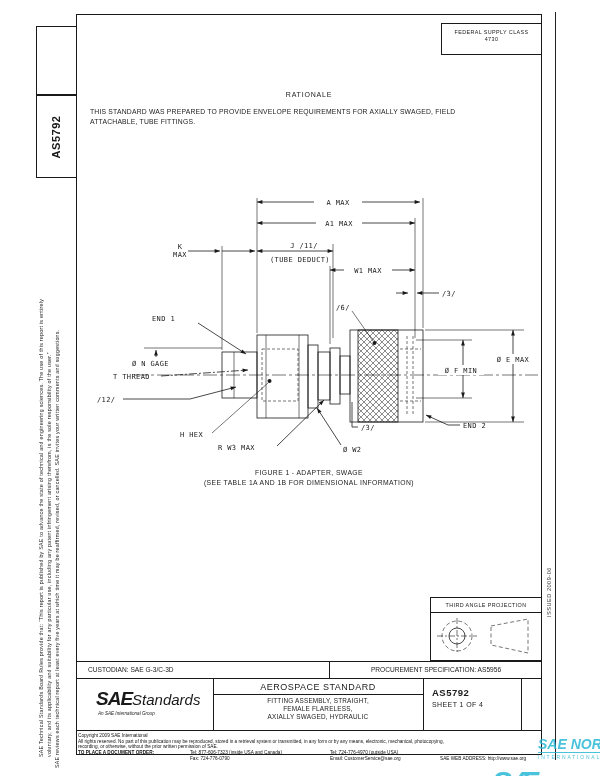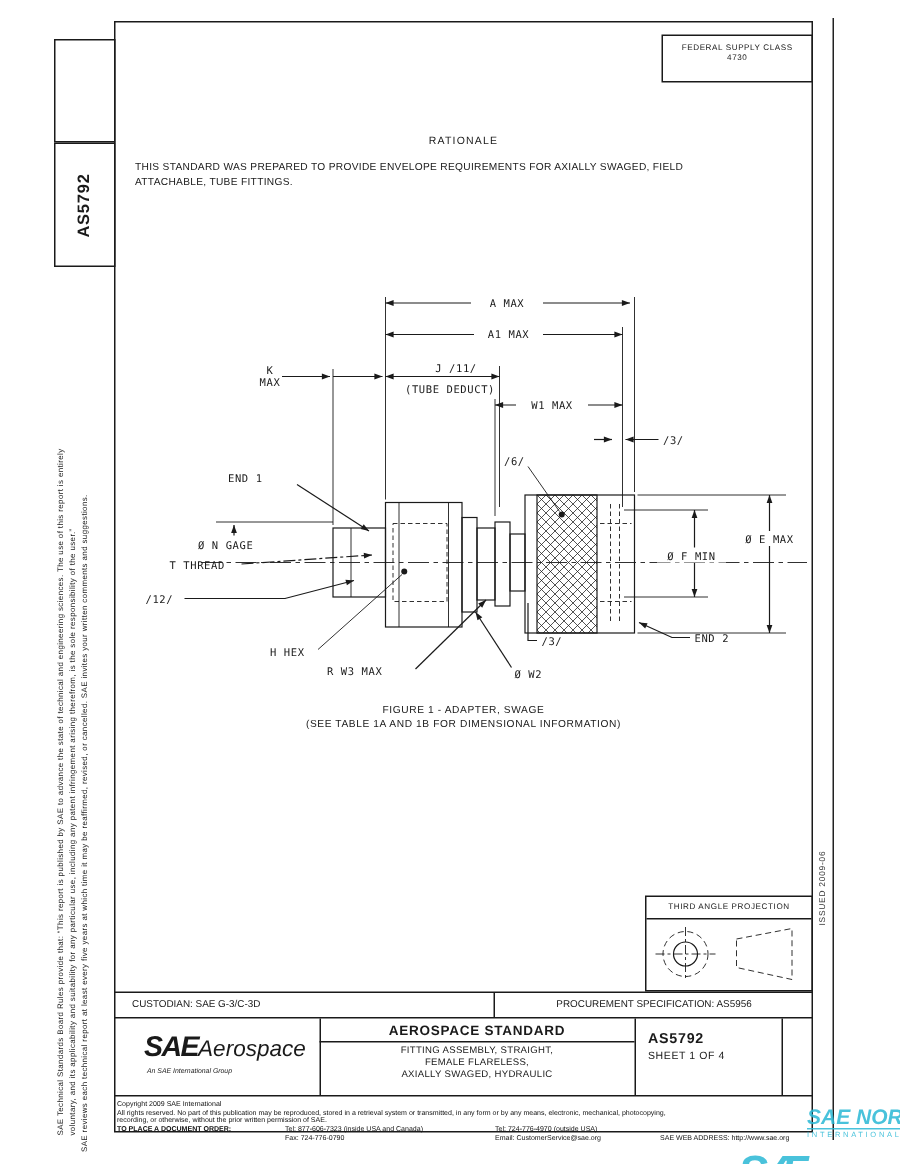--- a/index.html
+++ b/index.html
@@ -28,21 +28,21 @@
              letter-spacing:.4px;padding-top:4px;box-sizing:border-box;}
   
   .cust-row{left:76px;top:661px;width:466px;height:18px;border-top:1.2px solid #1a1a1a;border-bottom:1.2px solid #1a1a1a;box-sizing:border-box;}
   .cust-cell{position:absolute;left:0;top:0;width:254px;height:100%;border-right:1.2px solid #1a1a1a;
              box-sizing:border-box;font-size:6.6px;line-height:15px;padding-left:12px;}
   .proc-cell{position:absolute;left:254px;right:0;top:0;height:100%;text-align:center;font-size:6.6px;line-height:15px;}
   
   .title-block{left:76px;top:679px;width:466px;height:52px;border-bottom:1.4px solid #1a1a1a;box-sizing:border-box;}
   .tb-line{position:absolute;top:0;height:100%;border-left:1.2px solid #1a1a1a;}
   .tb-mid-head{position:absolute;left:137px;width:210px;top:0;height:16px;border-bottom:1.2px solid #1a1a1a;
-               box-sizing:border-box;text-align:center;font-weight:bold;font-size:9px;letter-spacing:.5px;padding-top:3px;}
+               box-sizing:border-box;text-align:center;font-weight:normal;font-size:9px;letter-spacing:.5px;padding-top:3px;}
   .tb-mid-body{position:absolute;left:137px;width:210px;top:18px;text-align:center;font-size:6.4px;line-height:7.8px;letter-spacing:.2px;}
   .tb-logo{position:absolute;left:20px;top:9px;}
   .tb-logo .sae{font-style:italic;font-weight:900;font-size:19px;letter-spacing:-1px;}
   .tb-logo .aero{font-style:italic;font-weight:400;font-size:15px;letter-spacing:0;}
   .tb-logo .tag{display:block;font-style:italic;font-size:4.6px;color:#222;margin-top:1px;margin-left:2px;}
   .tb-num{position:absolute;left:356px;top:8px;}
   .tb-num .num{font-weight:bold;font-size:9.5px;letter-spacing:.5px;}
   .tb-num .sheet{font-size:7px;letter-spacing:.4px;margin-top:3px;}
   
   .copy-block{left:78px;top:733px;width:462px;font-size:4.7px;line-height:5.7px;color:#111;}
@@ -234,21 +234,21 @@
   <div class="abs cust-row">
     <div class="cust-cell">CUSTODIAN:  SAE G-3/C-3D</div>
     <div class="proc-cell">PROCUREMENT SPECIFICATION: AS5956</div>
   </div>
 
   <div class="abs title-block">
     <div class="tb-line" style="left:137px;"></div>
     <div class="tb-line" style="left:347px;"></div>
     <div class="tb-line" style="left:445px;"></div>
     <div class="tb-logo">
-      <span class="sae">SAE</span><span class="aero">Aerospace</span>
+      <span class="sae">SAE</span><span class="aero">Standards</span>
       <span class="tag">An SAE International Group</span>
     </div>
     <div class="tb-mid-head">AEROSPACE STANDARD</div>
     <div class="tb-mid-body">
       <div>FITTING ASSEMBLY, STRAIGHT,</div>
       <div>FEMALE FLARELESS,</div>
       <div>AXIALLY SWAGED, HYDRAULIC</div>
     </div>
     <div class="tb-num">
       <div class="num">AS5792</div>

